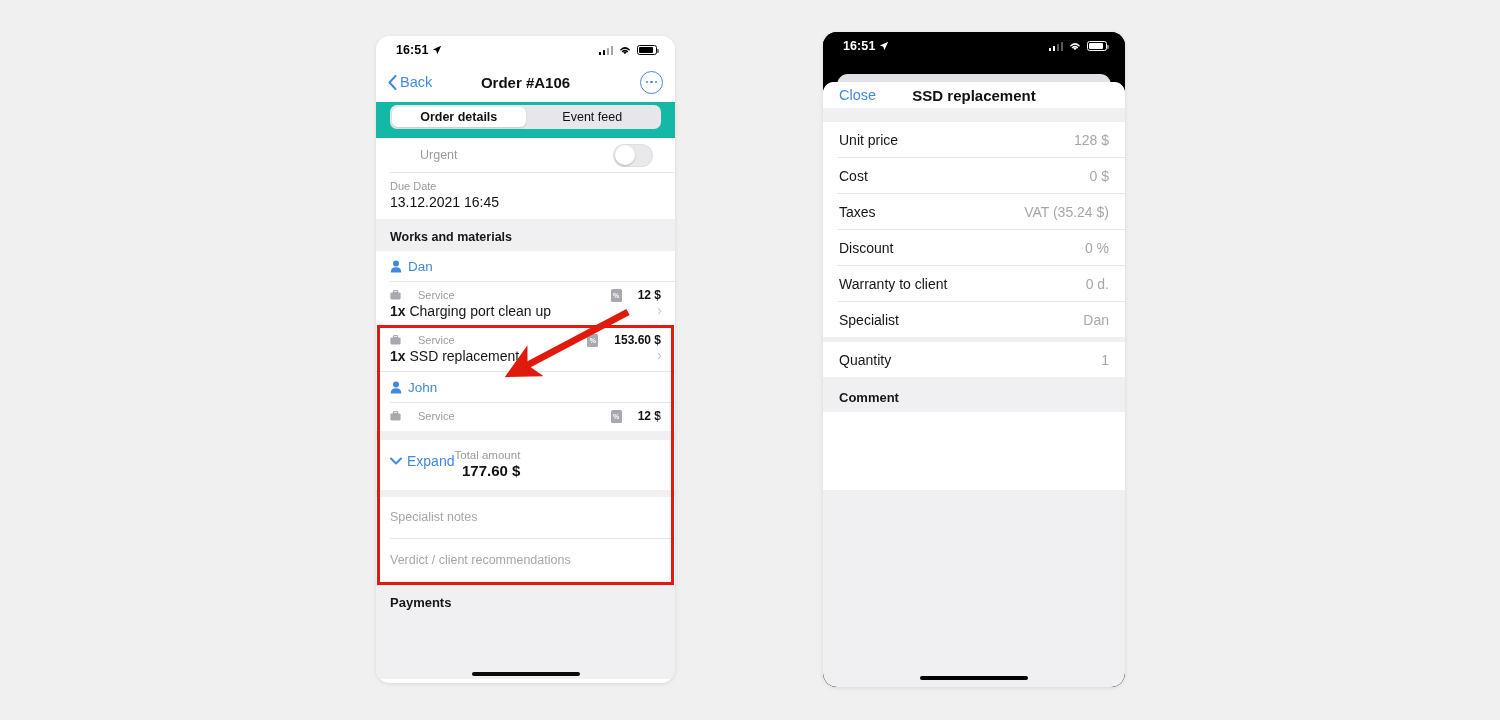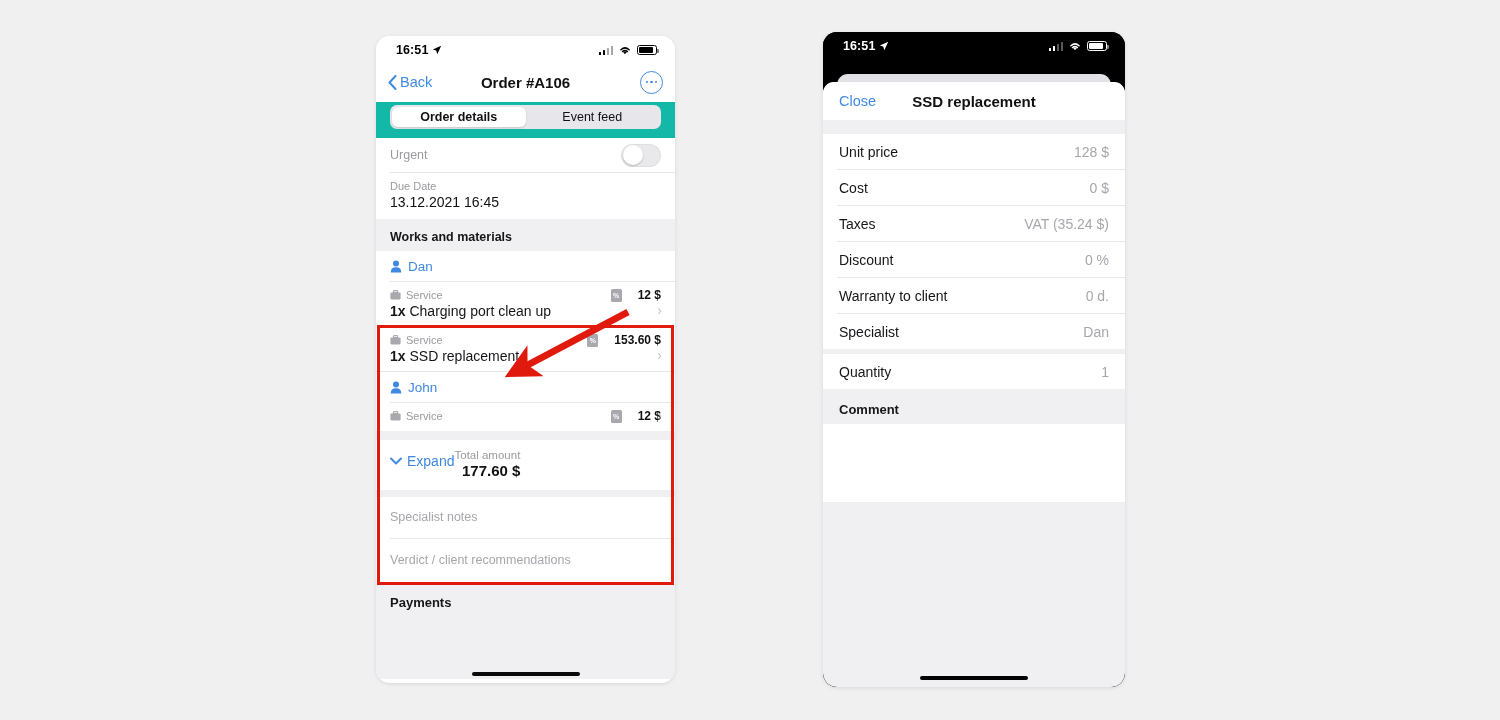--- a/index.html
+++ b/index.html
@@ -158,22 +158,23 @@
     overflow: hidden;
     position: relative;
   }
   .card { background: #fff; }
   .sep { height: 1px; background: #e7e7ea; margin-left: 14px; }
   .sep-full { height: 1px; background: #e7e7ea; }
 
   .row-urgent {
     height: 34px;
     display: flex; align-items: center; justify-content: space-between;
-    padding: 0 14px;
-    background: #fff;
+    padding: 0 22px;
+    background: #fff;
+    margin-left: 22px;
   }
   .row-label-muted { font-size: 12.5px; color: #9a9aa0; }
   .toggle {
     width: 40px; height: 23px;
     background: #e9e9ec;
     border-radius: 12px;
     position: relative;
     box-shadow: inset 0 0 0 1px rgba(0,0,0,0.04);
     cursor: pointer;
   }
@@ -226,21 +227,21 @@
   .svc-row {
     background: #fff;
     padding: 6px 14px 7px 14px;
     position: relative;
     cursor: pointer;
   }
   .svc-top {
     display: flex; align-items: center; justify-content: space-between;
     margin-bottom: 1px;
   }
-  .svc-kind { display: flex; align-items: center; gap: 5px; font-size: 11px; color: #9a9aa0; }
+  .svc-kind { display: flex; align-items: center; gap: 17px; font-size: 11px; color: #9a9aa0; }
   .svc-price { display: flex; align-items: center; gap: 16px; font-size: 12px; font-weight: bold; color: #111; }
   .tax-badge {
     width: 11px; height: 13px;
     background: #a8a8ae;
     border-radius: 1.5px;
     display: flex; align-items: center; justify-content: center;
     font-size: 7px; color: #fff; font-weight: bold;
     flex: none;
   }
   .svc-name { font-size: 14px; color: #16161a; }
@@ -300,21 +301,21 @@
     position: absolute;
     left: 0; right: 0;
     top: 50px;
     bottom: 0;
     background: #f0f0f2;
     border-radius: 11px 11px 14px 14px;
     overflow: hidden;
   }
   .sheet-nav {
     background: #fff;
-    height: 38px;
+    height: 26px;
     display: flex; align-items: center;
     padding: 0 16px;
     position: relative;
     border-radius: 11px 11px 0 0;
   }
   .sheet-close { color: #3f8ae0; font-size: 14.5px; cursor: pointer; z-index: 2; }
   .sheet-title {
     position: absolute; left: 0; right: 0;
     text-align: center;
     font-size: 15px; font-weight: bold; color: #111;

